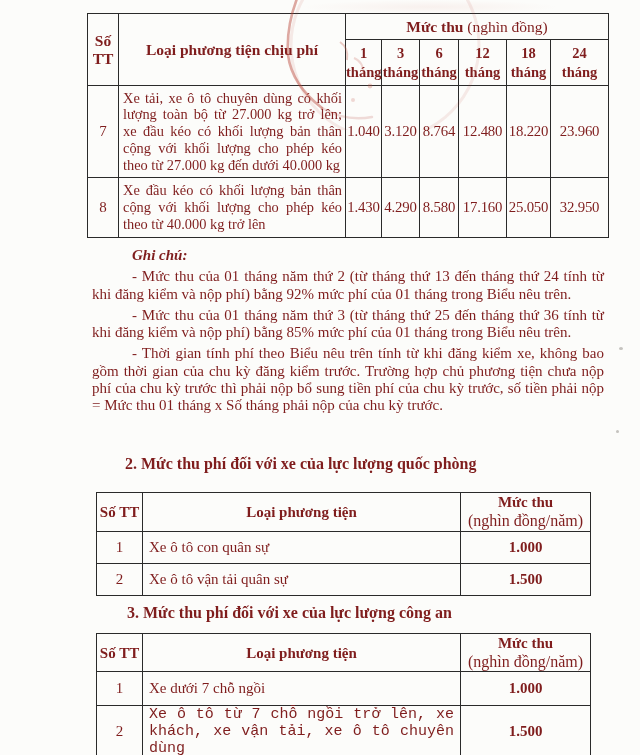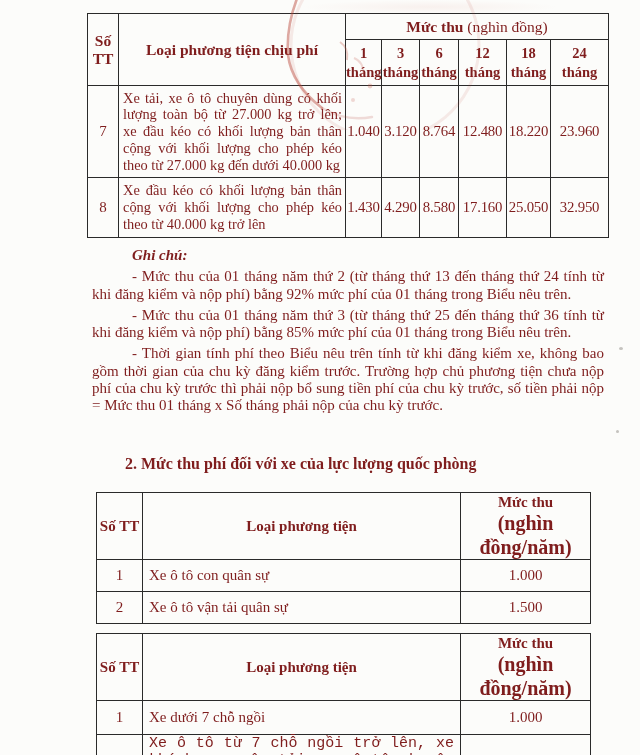--- a/index.html
+++ b/index.html
@@ -38,29 +38,29 @@
   .sec-heading { position: absolute; font-weight: bold; font-size: 16px; white-space: nowrap; }
   .h2 { left: 125px; top: 455px; }
   .h3 { left: 127px; top: 604px; }
 
   
   .t2 { left: 96px; top: 492px; width: 494px; }
   .t3 { left: 96px; top: 633px; width: 494px; }
   .t2 th, .t3 th { font-weight: bold; font-size: 15px; line-height: 1.2; text-align: center; }
   .t2 .hrow th { height: 39px; }
   .t3 .hrow th { height: 38px; }
-  .fee-unit-small { font-weight: bold; font-size: 20px; display: block; }
+  .fee-unit-small { font-weight: normal; font-size: 16px; display: block; }
   .fee-head-line { display: block; }
   .t2 td, .t3 td { font-size: 15px; }
   .t2 .drow td { height: 32px; }
   .t3 .drow1 td { height: 34px; }
   .t3 .drow2 td { height: 43px; }
   .desc-col { padding-left: 6px; padding-right: 6px; text-align: left; }
   .desc-col.justify { text-align: justify; line-height: 17px; font-family: Liberation Mono, monospace; }
-  .fee-col { text-align: center; }
+  .fee-col { text-align: center; font-weight: bold; }
 
   
   .stamp { position: absolute; left: 250px; top: 0; width: 240px; height: 130px; pointer-events: none; z-index: 5; }
   .speck { position: absolute; border-radius: 50%; background: #98948e; opacity: 0.55; }
   .speck1 { left: 619px; top: 347px; width: 4px; height: 3px; }
   .speck2 { left: 616px; top: 430px; width: 3px; height: 3px; }
   .smudge { position: absolute; left: 300px; top: 0; width: 260px; height: 14px;
             background: radial-gradient(ellipse at center, rgba(214,140,128,0.10), rgba(214,140,128,0) 70%); }
 </style>
 </head>
@@ -177,20 +177,21 @@
       <td class="fee-col">1.000</td>
     </tr>
     <tr class="drow">
       <td class="stt-cell">2</td>
       <td class="desc-col">Xe ô tô vận tải quân sự</td>
       <td class="fee-col">1.500</td>
     </tr>
   </tbody>
     </table>
 
+  <div class="sec-heading h3">3. Mức thu phí đối với xe của lực lượng công an</div>
   <table class="t3">
     <colgroup>
         <col style="width:46px">
         <col style="width:318px">
         <col style="width:130px">
       </colgroup>
     <tbody>
         <tr class="hrow">
       <th>Số TT</th>
       <th>Loại phương tiện</th>

